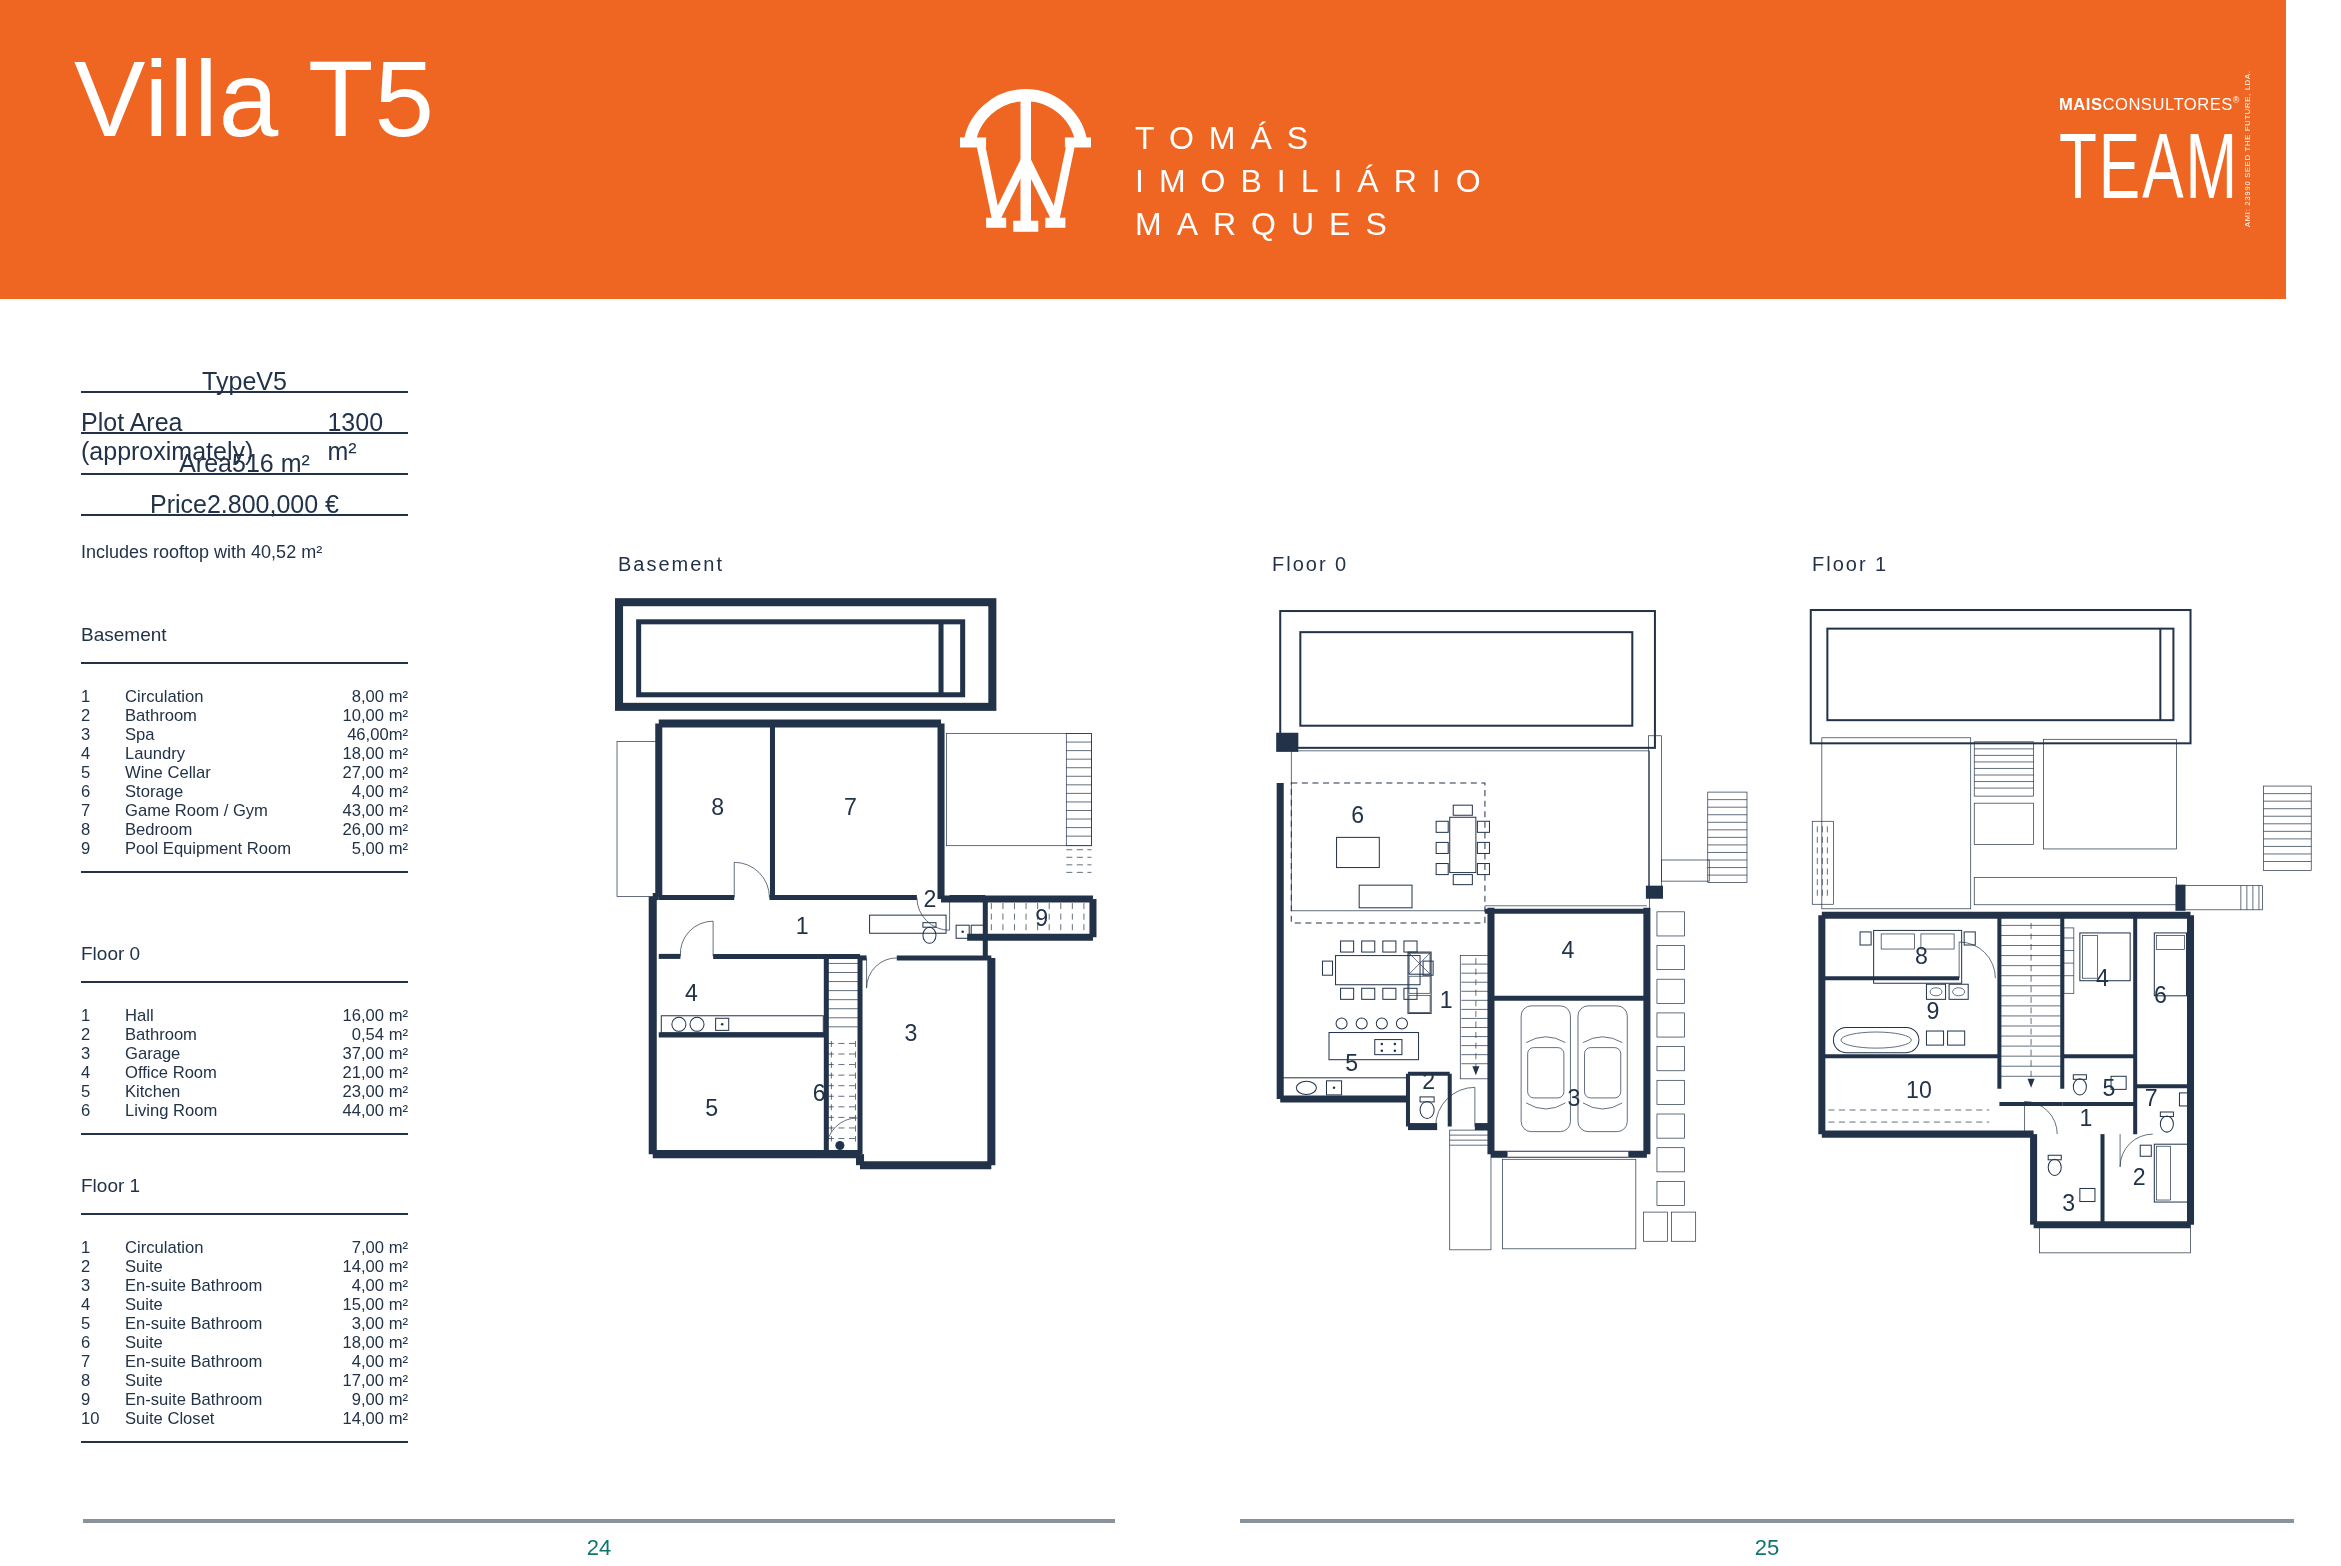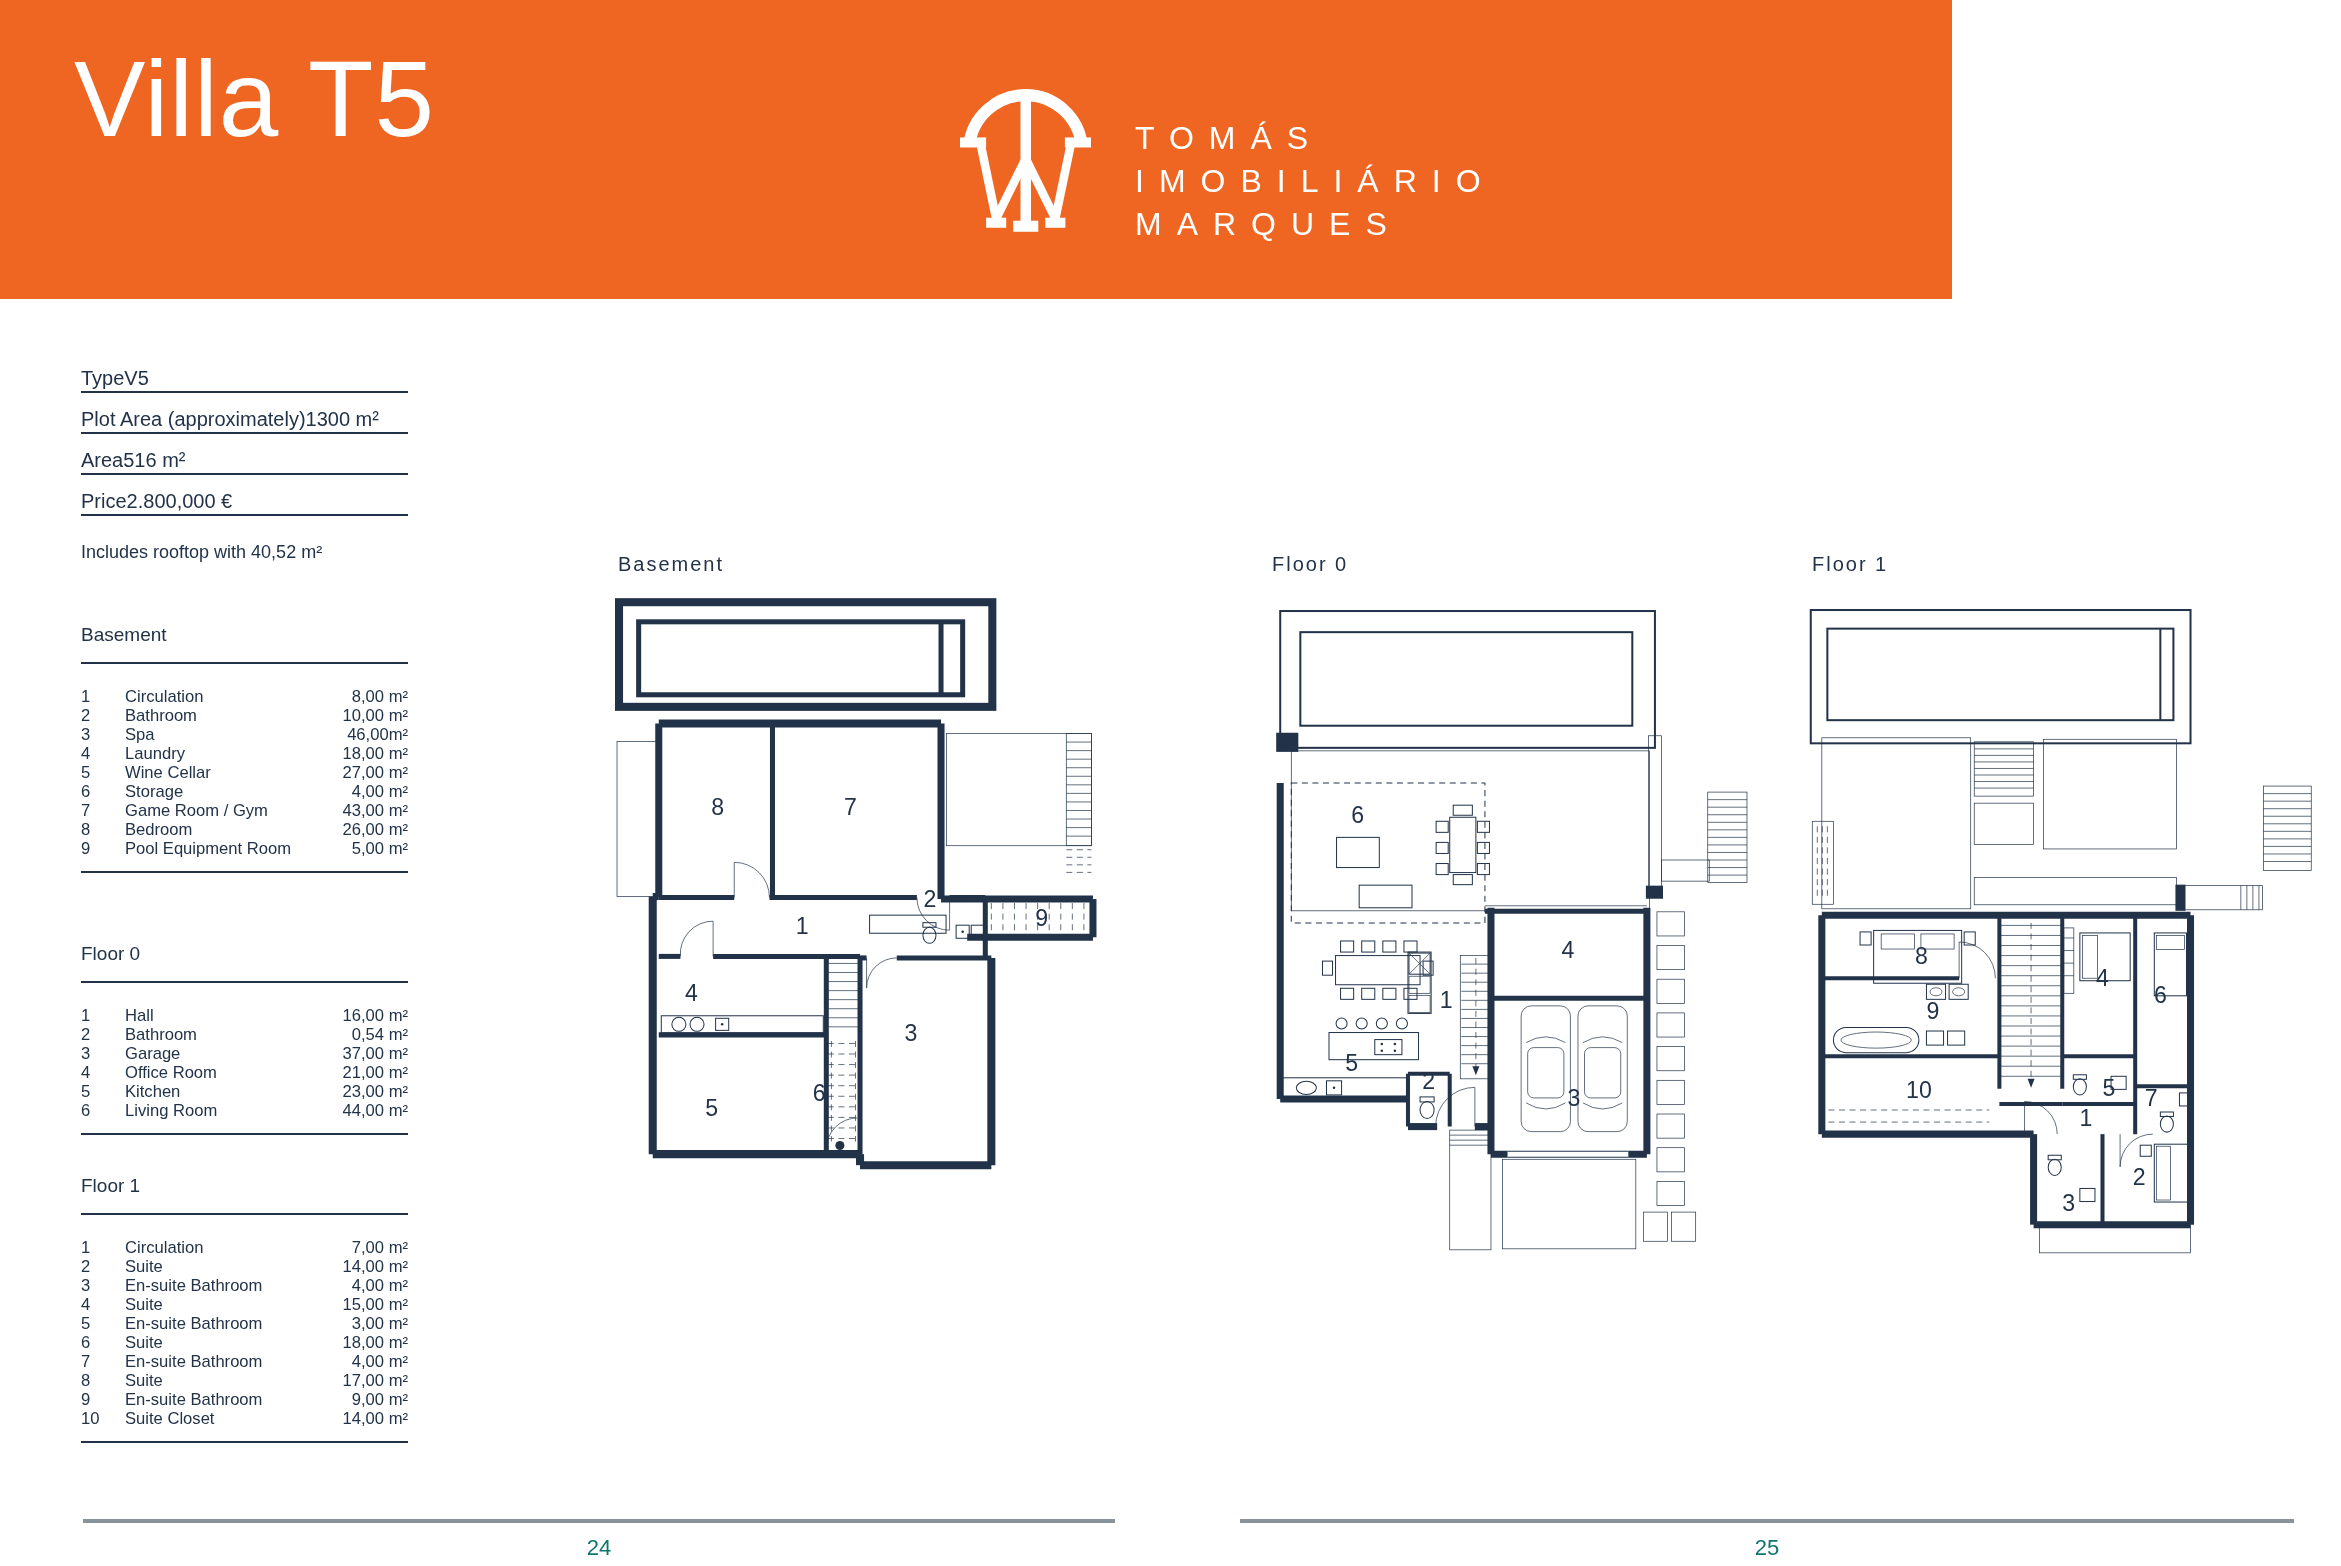--- a/index.html
+++ b/index.html
@@ -1,35 +1,35 @@
 <!DOCTYPE html>
 <html style="font-size:8px"><head>
 <meta charset="utf-8">
 <style>
   html,body{margin:0;padding:0;background:#fff;}
   body{font-family:"Liberation Sans",sans-serif;color:#223349;}
   .page{position:relative;width:2342px;height:1567px;background:#fff;overflow:hidden;}
 
   
-  .header{position:absolute;left:0;top:0;width:1952px;height:299px;background:#EF6522;color:#fff;}
+  .header{position:absolute;left:0;top:0;width:2286px;height:299px;background:#EF6522;color:#fff;}
   .title{position:absolute;left:74px;top:46px;font-size:107px;font-weight:300;line-height:1;letter-spacing:1px;}
   .subtitle{position:absolute;left:79px;top:185px;font-size:43px;font-weight:300;line-height:1;white-space:nowrap;}
   .subtitle .tag{font-size:27px;margin-left:15px;font-weight:300;}
   .brand-mono{position:absolute;left:954px;top:70px;}
   .brand-text{position:absolute;left:1135px;top:85px;font-size:32px;font-weight:300;letter-spacing:15px;line-height:43px;white-space:nowrap;margin-top:32px;}
   .partner{position:absolute;left:2059px;top:95px;width:176px;text-align:center;color:#fff;}
   .partner-top{font-size:16.6px;letter-spacing:0.5px;font-weight:400;white-space:nowrap;}
   .partner-top b{font-weight:bold;}
   .partner-top sup{font-size:9px;}
   .team{font-size:62px;font-weight:300;line-height:1;margin-top:5px;transform:scaleY(1.5);transform-origin:50% 0;letter-spacing:2px;}
   .ami{position:absolute;right:-17px;top:26px;height:106px;writing-mode:vertical-rl;transform:rotate(180deg);font-size:7.5px;letter-spacing:0.8px;white-space:nowrap;}
 
   
   .info{position:absolute;left:81px;top:352px;width:327px;}
-  .info-row{display:flex;justify-content:flex-start;align-items:baseline;height:41px;box-sizing:border-box;padding-top:15px;border-bottom:2px solid #223349;font-size:20px;font-weight:300;}
+  .info-row{display:flex;justify-content:center;align-items:baseline;height:41px;box-sizing:border-box;padding-top:15px;border-bottom:2px solid #223349;font-size:25px;font-weight:300;}
   .info-note{position:absolute;left:81px;top:542px;font-size:18px;font-weight:300;}
 
   
   .section{position:absolute;left:81px;width:327px;}
   #sec-basement{top:624px;} #sec-floor0{top:943px;} #sec-floor1{top:1175px;}
   .section-title{font-size:19px;font-weight:300;padding-bottom:16px;border-bottom:2px solid #223349;}
   .room-list{margin-top:23px;padding-bottom:13px;border-bottom:2px solid #223349;}
   .room-row{display:flex;height:19px;line-height:19px;font-size:16.6px;font-weight:300;}
   .room-num{width:44px;flex:none;}
   .room-name{flex:1;}

